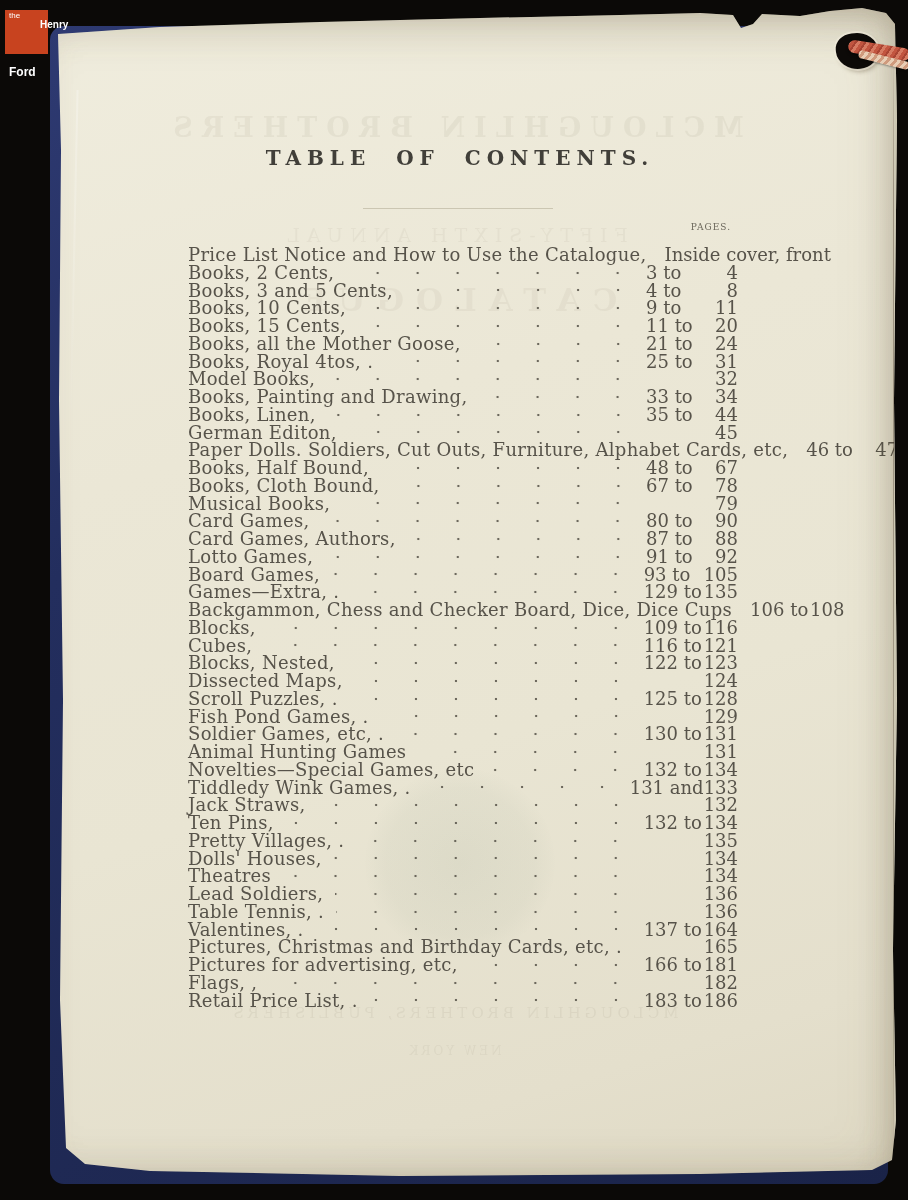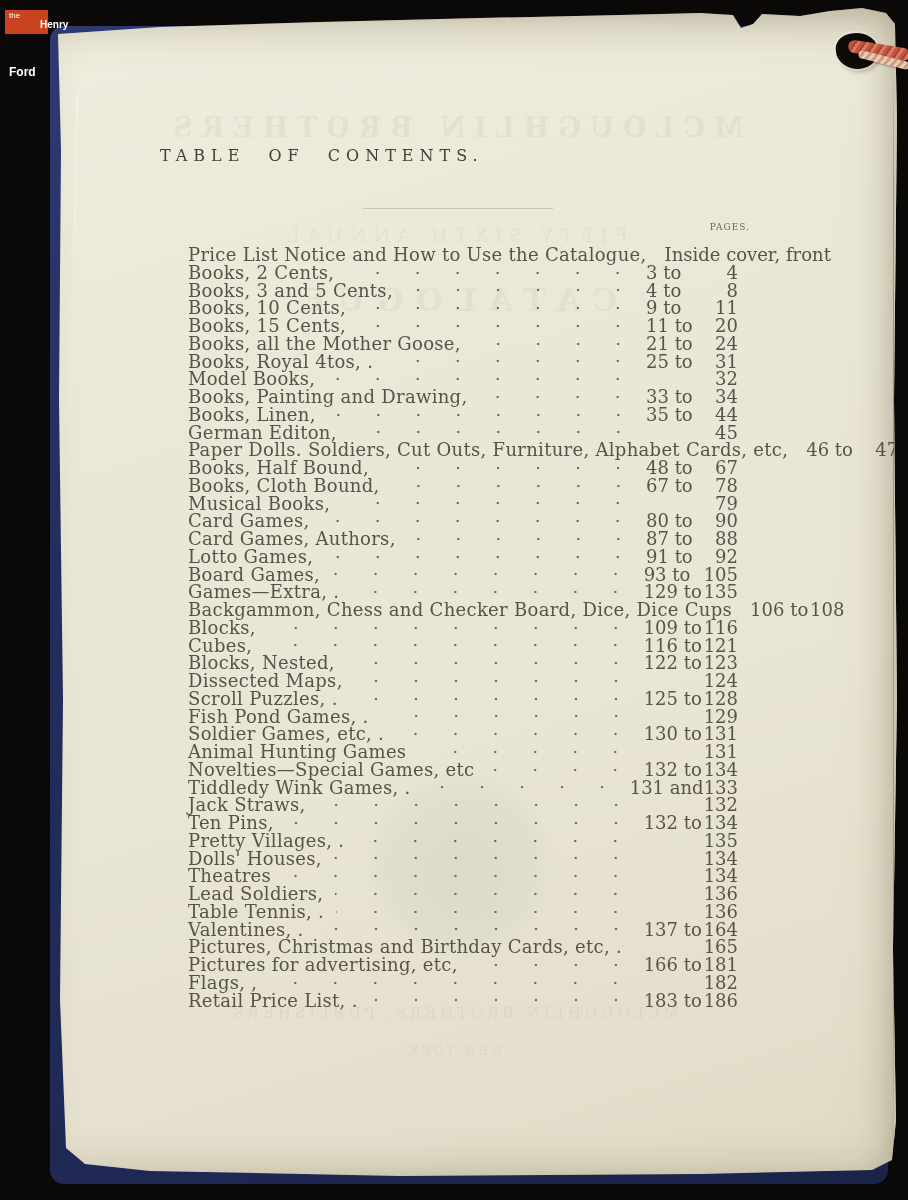--- a/index.html
+++ b/index.html
@@ -51,26 +51,26 @@
   .ghost-1 { top:112px; font-size:27px; letter-spacing:9px; opacity:.07; font-weight:bold; }
   .ghost-2 { top:224px; font-size:19px; letter-spacing:7px; opacity:.06; }
   .ghost-3 { top:282px; font-size:31px; letter-spacing:12px; opacity:.06; font-weight:bold; }
   .ghost-4 { top:1004px; font-size:15px; letter-spacing:4px; opacity:.08; }
   .ghost-5 { top:1044px; font-size:12px; letter-spacing:3px; opacity:.07; }
   .ghost-emblem { position:absolute; left:365px; top:768px; width:190px; height:190px;
     border-radius:50%; pointer-events:none;
     background:radial-gradient(circle, rgba(140,155,135,.12) 0%, rgba(140,155,135,.07) 55%, rgba(140,155,135,0) 72%); }
 
   
-  .title { position:absolute; left:160px; top:146px; width:600px; text-align:left;
-    font-size:16px; letter-spacing:6px; word-spacing:12px; color:#413f39; }
+  .title { position:absolute; left:160px; top:146px; width:600px; text-align:center;
+    font-size:20px; letter-spacing:6px; word-spacing:12px; color:#413f39;font-weight:bold; }
   .title-rule { position:absolute; left:363px; top:208px; width:190px; height:1px;
     background:#cbc6b2; }
 
-  .pages-head { position:absolute; left:200px; top:222px; width:550px;
+  .pages-head { position:absolute; left:181px; top:222px; width:550px;
     text-align:right; font-size:9px; letter-spacing:1px; color:#6b675b; }
 
   
   #toc-list { position:absolute; left:188px; top:246px; width:550px; color:#57534a; }
   .toc-row { display:flex; align-items:baseline; height:17.75px; font-size:18px;
     line-height:17.75px; white-space:nowrap; }
   .toc-label { flex:0 0 auto; letter-spacing:.3px; }
   .leader { flex:1 1 auto; align-self:stretch; margin:0 6px 0 12px;
     background-image:radial-gradient(circle, rgba(86,82,72,.85) 1.1px, transparent 1.6px);
     background-size:40px 14px; background-repeat:repeat-x;
@@ -86,21 +86,21 @@
   .thread { position:absolute; left:848px; top:44px; width:62px; height:13px;
     border-radius:7px; transform:rotate(9deg);
     background:repeating-linear-gradient(115deg,#d67a62 0 3px,#c25540 3px 6px,#a94433 6px 8px);
     box-shadow:0 2px 3px rgba(0,0,0,.45); }
   .thread-2 { position:absolute; left:858px; top:56px; width:52px; height:8px;
     border-radius:5px; transform:rotate(14deg);
     background:repeating-linear-gradient(115deg,#e8cdb5 0 3px,#cf9a7d 3px 6px);
     box-shadow:0 1px 2px rgba(0,0,0,.35); }
 
   
-  .logo { position:absolute; left:5px; top:10px; width:43px; height:24px;
+  .logo { position:absolute; left:5px; top:10px; width:43px; height:44px;
     background:#c8431f; color:#ffffff; font-family:"Liberation Sans","DejaVu Sans",sans-serif;
     padding:2px 0 0 4px; line-height:1.0; }
   .logo .w1 { font-size:8px; display:block; }
   .logo .w2 { font-size:10px; font-weight:bold; display:block; margin-left:7px;padding-left:24px; }
   .logo .w3 { font-size:12px; font-weight:bold; display:block;margin-top:36px; }
 </style>
 </head>
 <body>
 
 <div class="stage">

